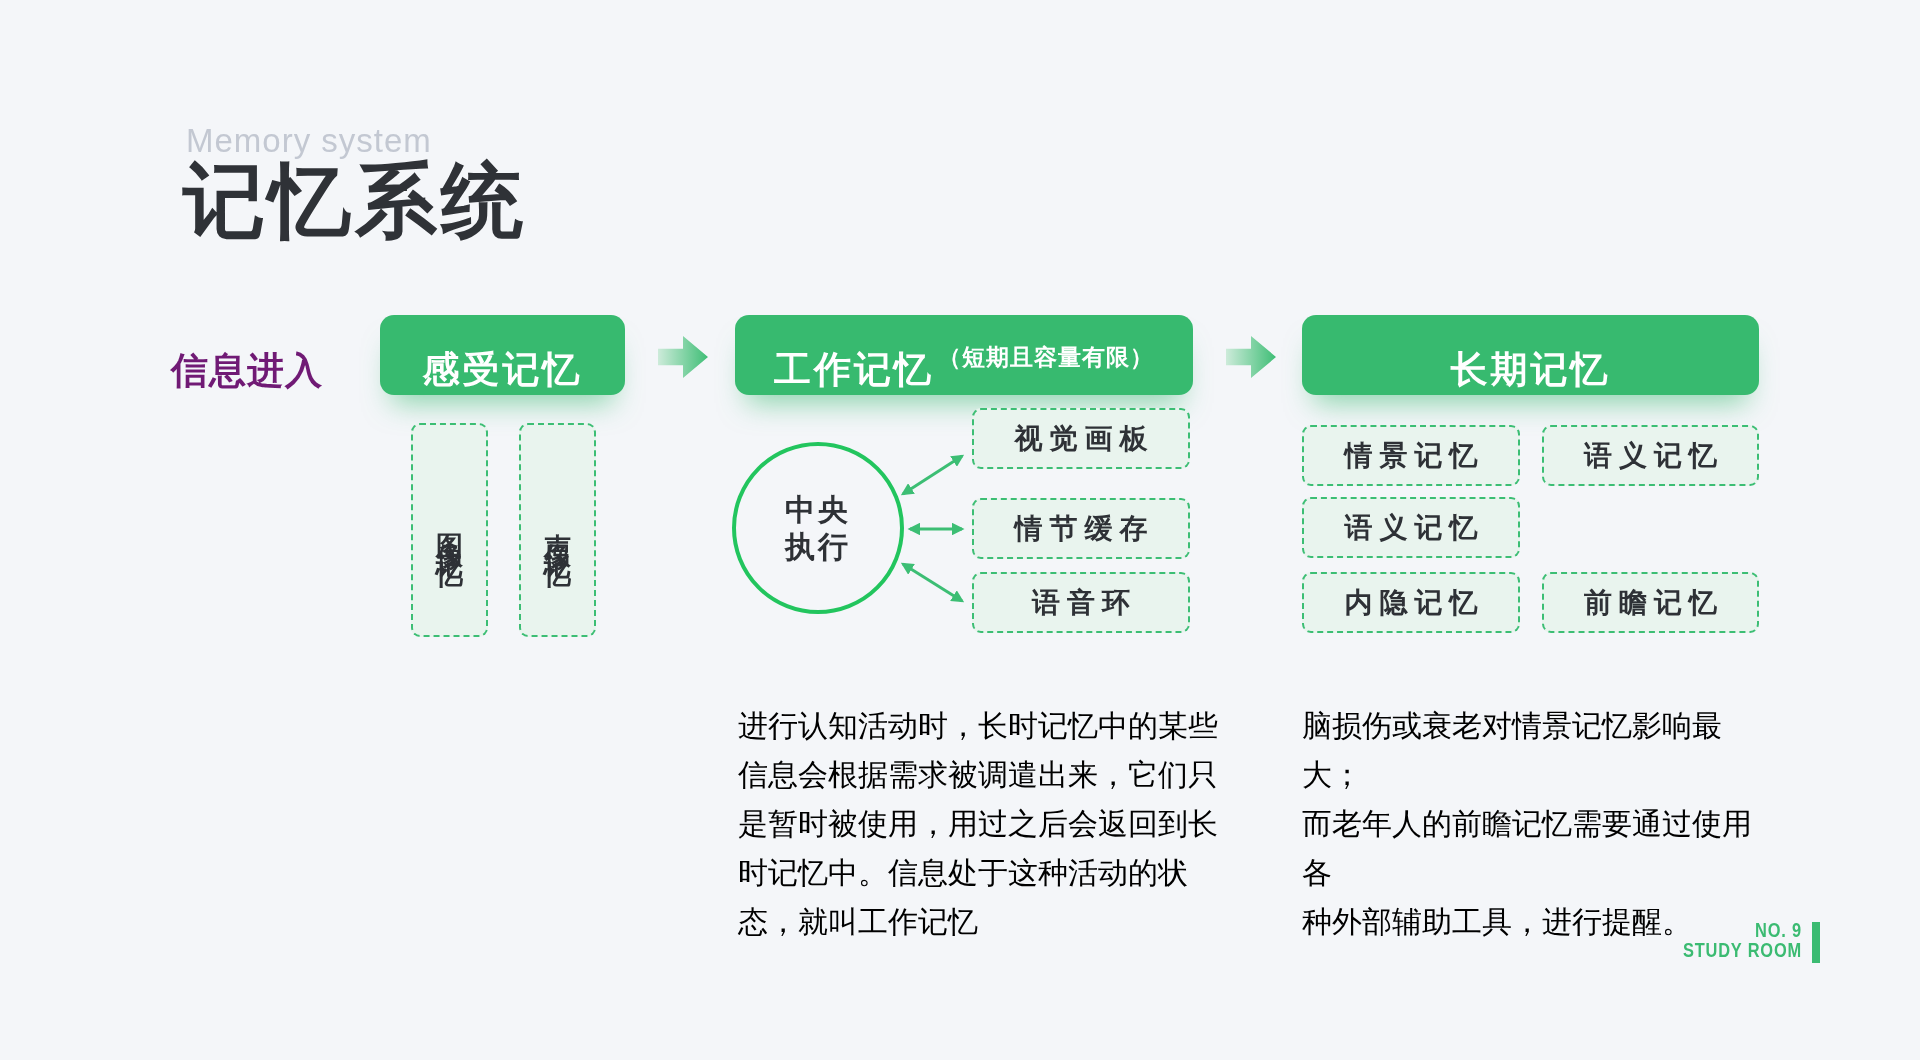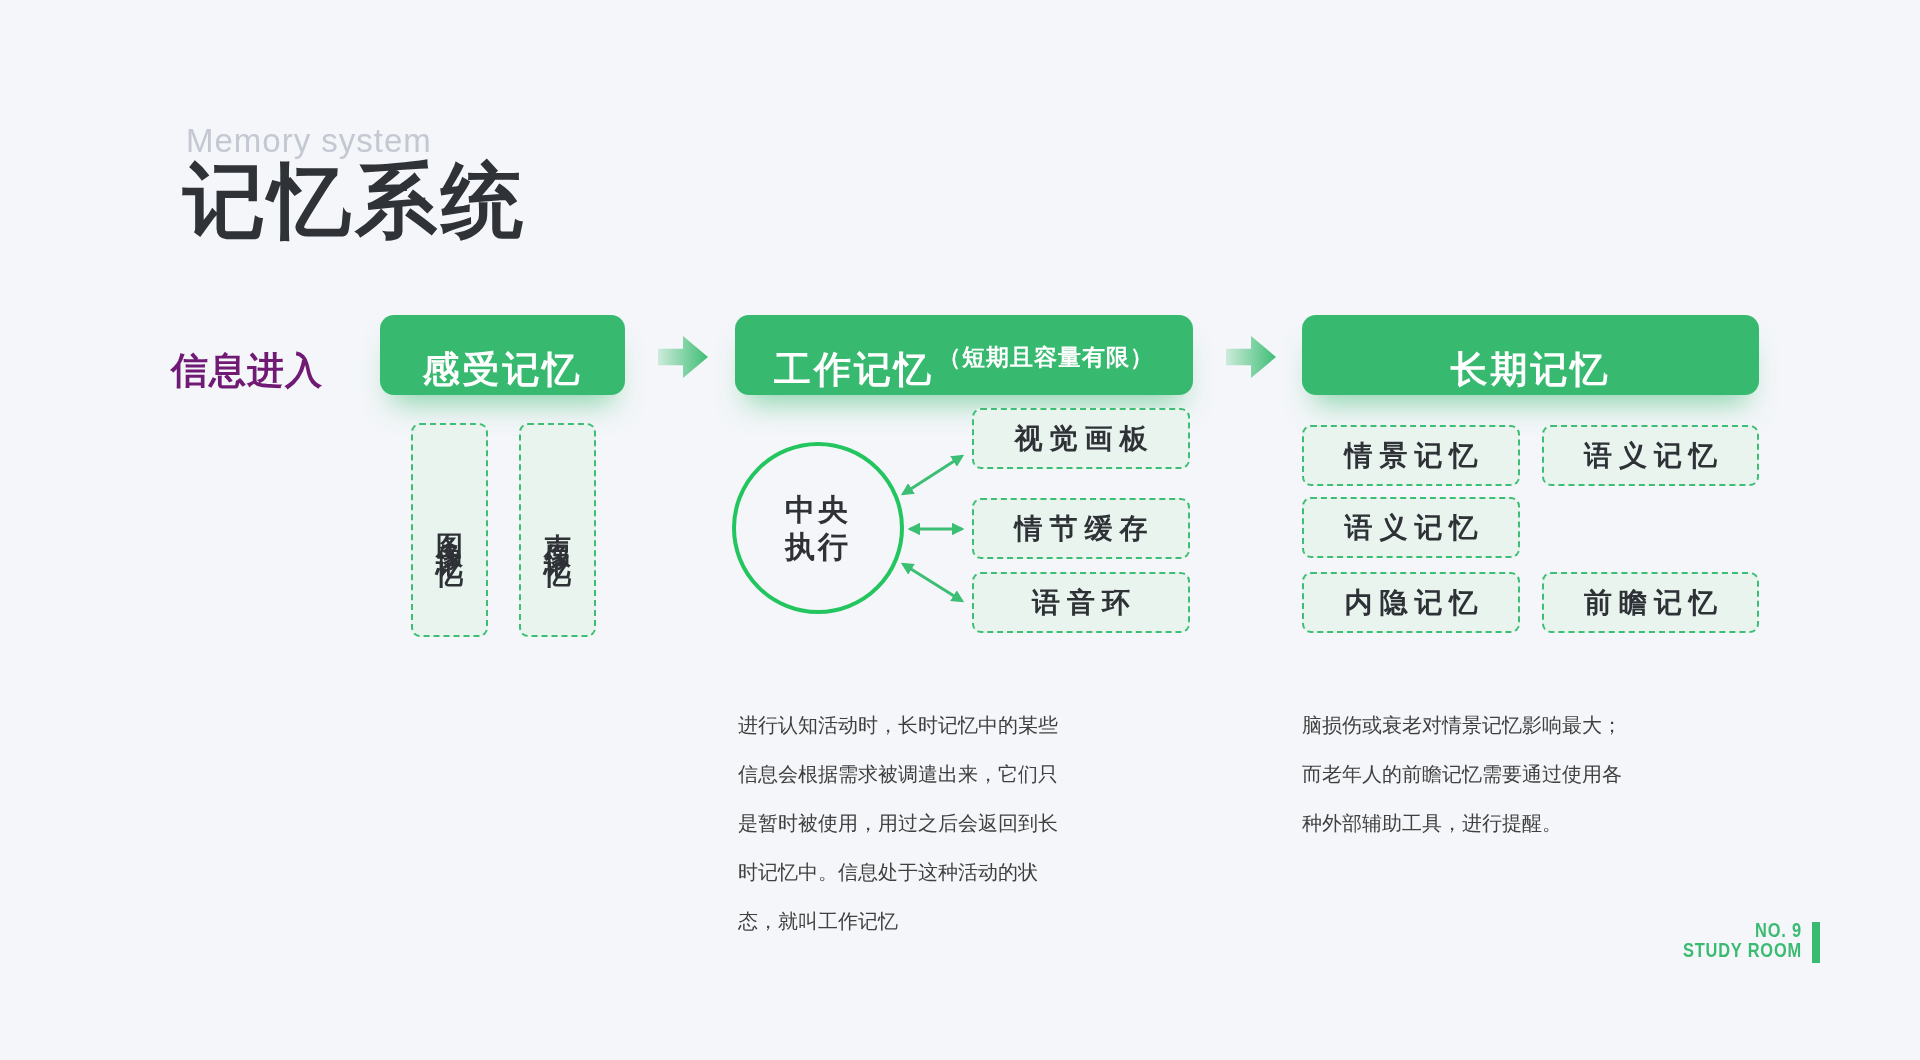--- a/index.html
+++ b/index.html
@@ -35,21 +35,21 @@
   .v-item{writing-mode:vertical-rl;text-orientation:upright;font-size:27px;letter-spacing:9px;}
   
   .hub-circle{
     position:absolute;left:732px;top:442px;width:172px;height:172px;
     border:4px solid #22c55e;border-radius:50%;box-sizing:border-box;
     display:flex;align-items:center;justify-content:center;text-align:center;
     color:#2E3136;font-weight:800;font-size:30px;line-height:1.25;letter-spacing:3px;white-space:pre-line;
   }
   .arrow-layer{position:absolute;left:0;top:0;width:1920px;height:1060px;pointer-events:none;}
   
-  .note{position:absolute;color:#404040;font-size:20px;line-height:49px;white-space:pre-line;}
+  .note{position:absolute;color:#000000;font-size:30px;line-height:49px;white-space:pre-line;}
   
   .footer-badge{position:absolute;left:1560px;top:920px;width:242px;text-align:right;
     color:#3BBB72;font-weight:bold;font-size:20px;line-height:20px;letter-spacing:1px;
     transform:scaleX(.82);transform-origin:100% 50%;}
   .footer-bar{position:absolute;left:1812px;top:922px;width:8px;height:41px;background:#3BBB72;}
 </style>
 </head>
 <body>
 
 <div class="canvas">

